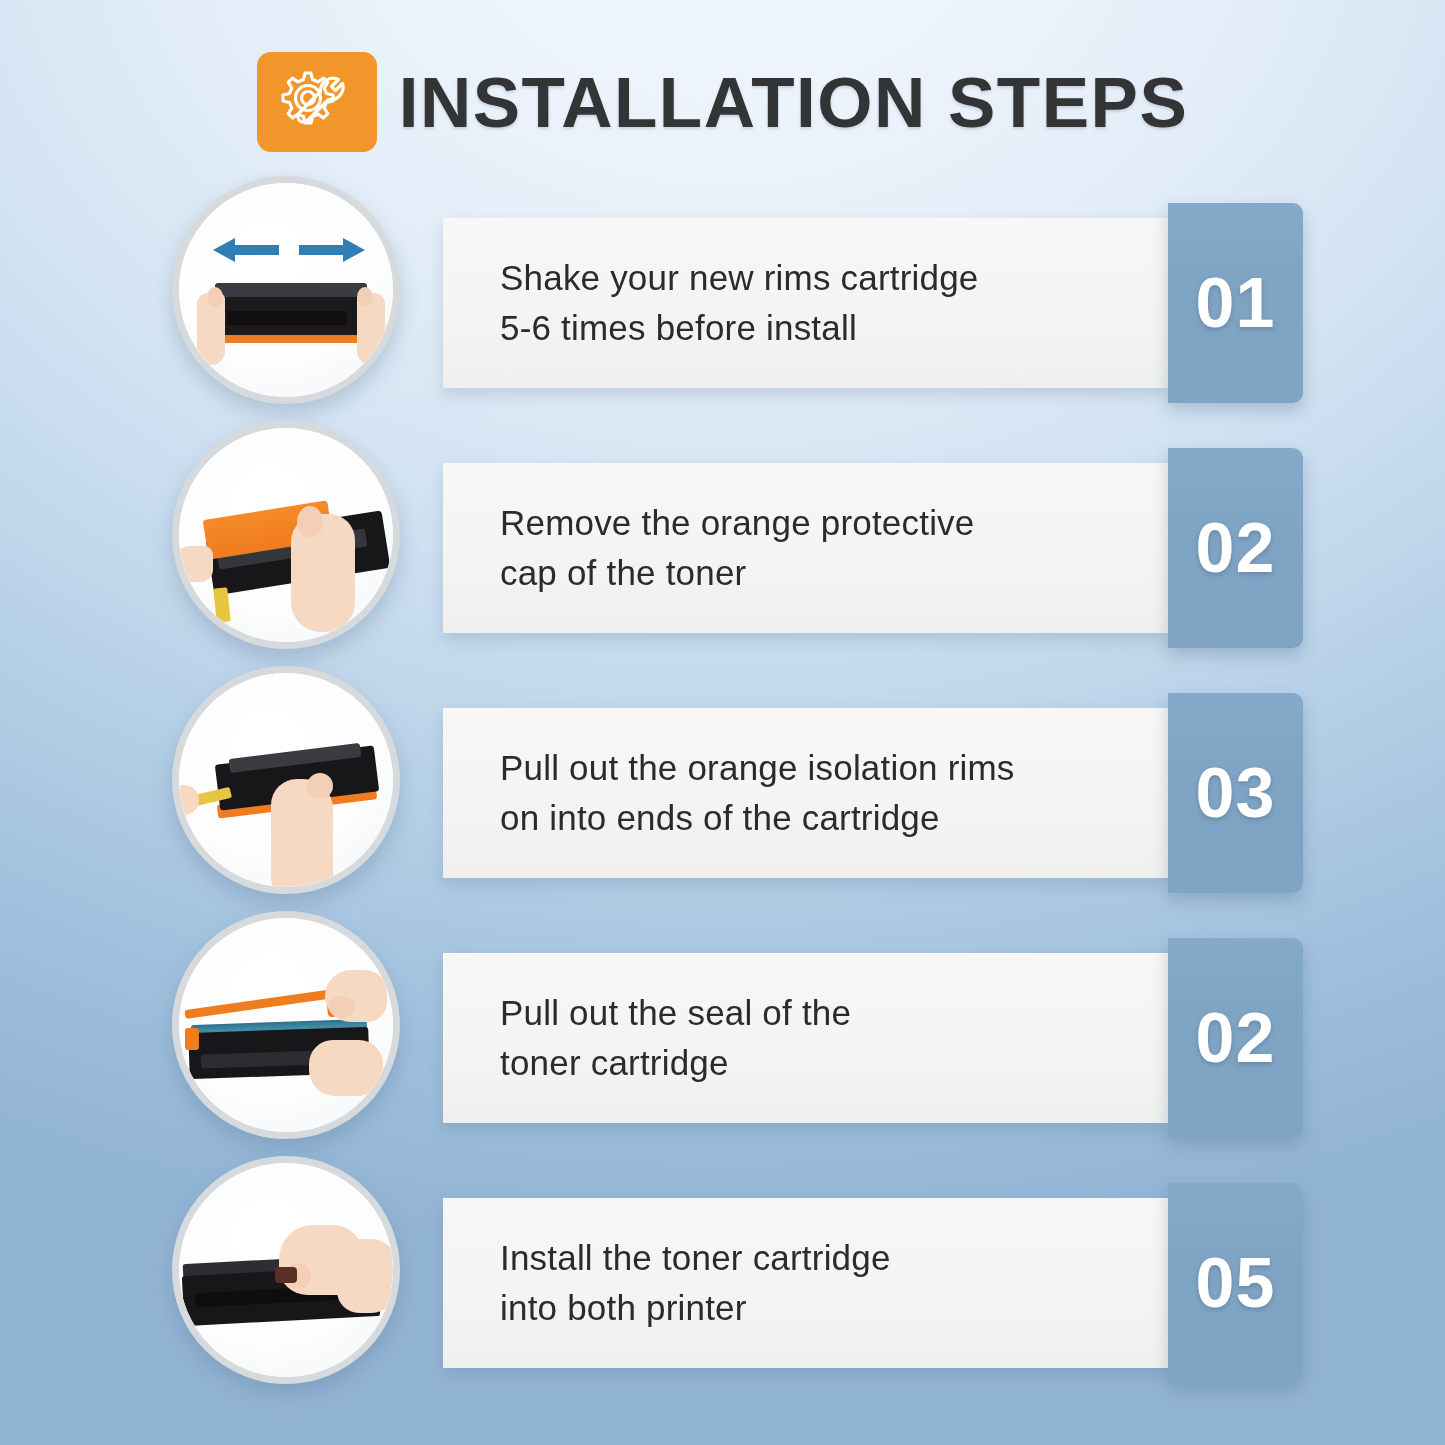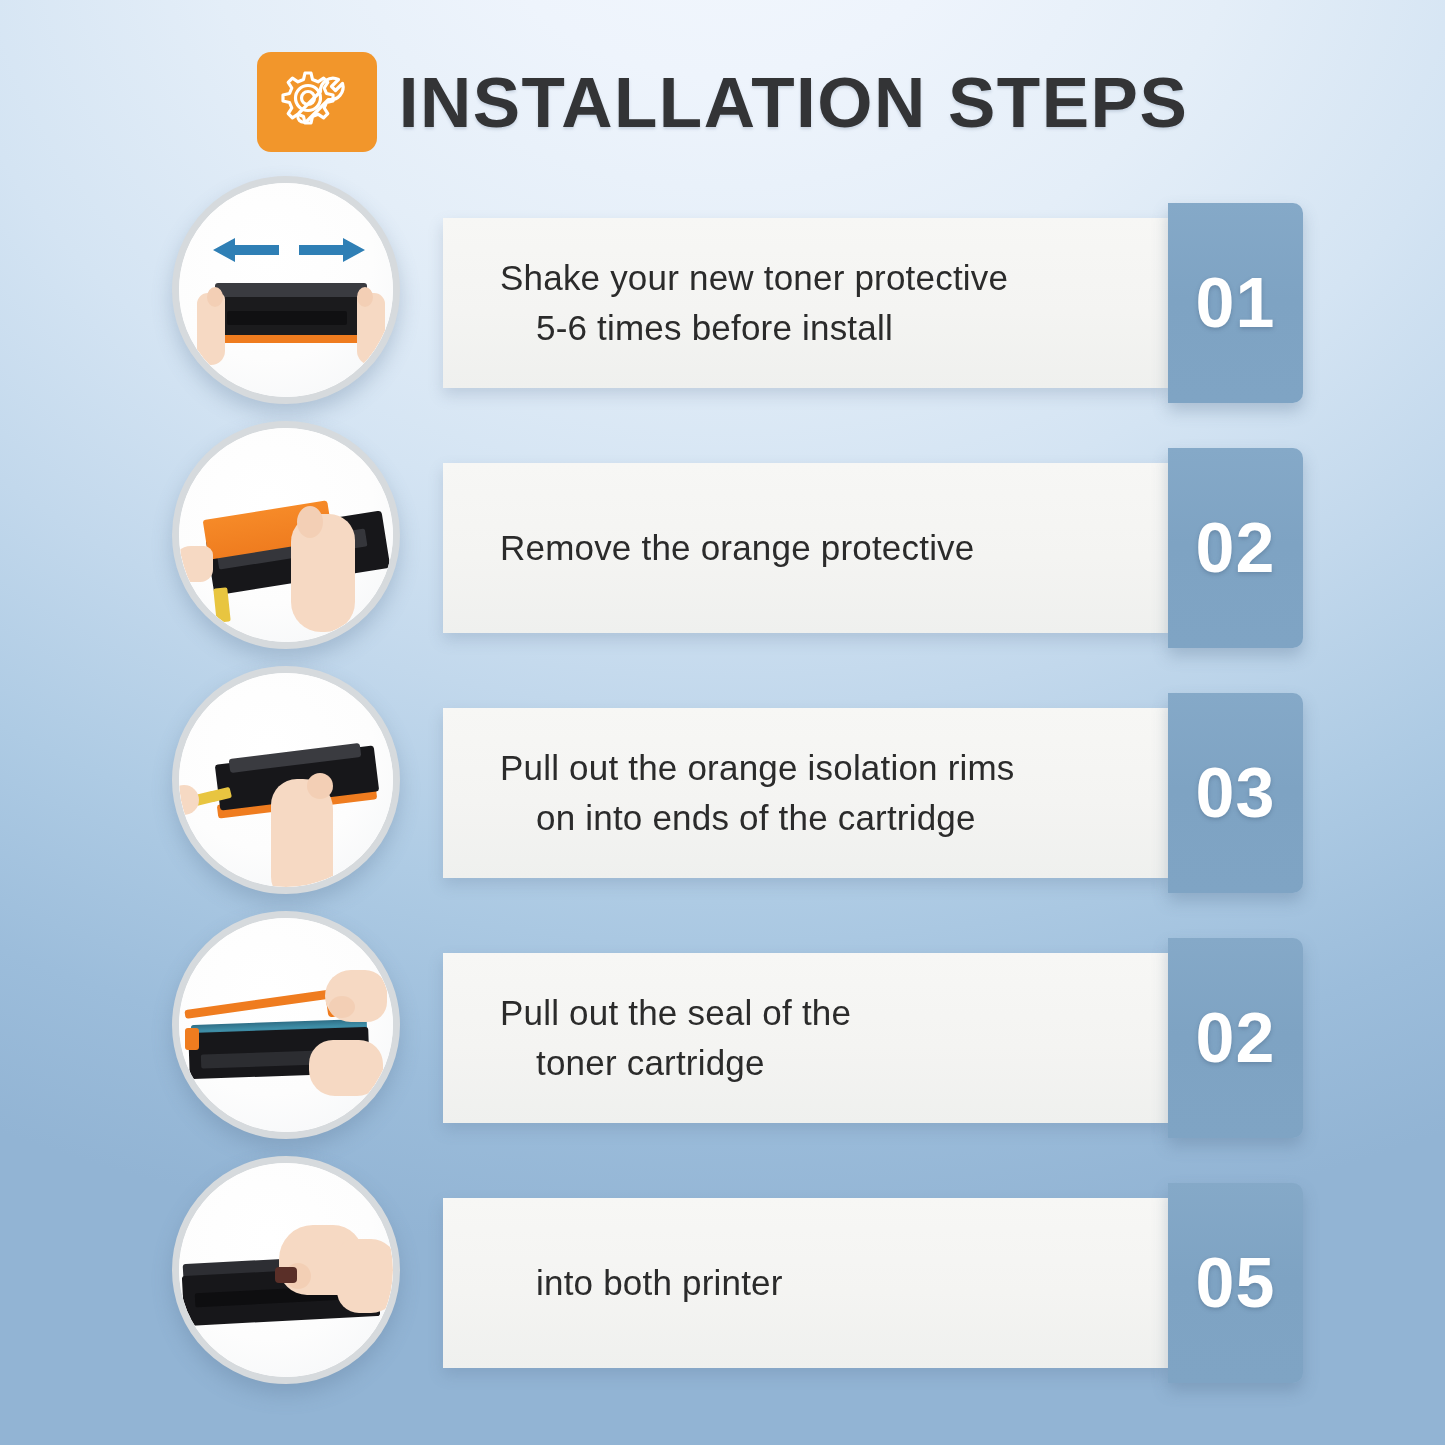--- a/index.html
+++ b/index.html
@@ -114,21 +114,21 @@
   .step-text {
     position: absolute;
     left: 57px;
     top: 50%;
     transform: translateY(-50%);
     font-size: 35px;
     line-height: 1.42;
     color: #2b2b2b;
     letter-spacing: 0.2px;
   }
-  .step-text .l2 { display: block; margin-left: 36px; }
+  .step-text .l2 { display: block; }
 
   .step-number {
     position: absolute;
     left: 1168px;
     top: 31px;
     width: 135px;
     height: 200px;
     background: linear-gradient(180deg, #85a9c8 0%, #7ea3c3 48%, #7fa4c4 100%);
     border-radius: 0 10px 10px 0;
     box-shadow: 0 8px 16px rgba(80,105,135,0.30);
@@ -230,21 +230,21 @@
 
           <div class="hand" style="left:18px; top:110px; width:28px; height:72px; border-radius:14px 8px 18px 18px;"></div>
           <div class="thumb" style="left:28px; top:104px; width:16px; height:20px;"></div>
 
           <div class="hand" style="left:178px; top:110px; width:28px; height:72px; border-radius:8px 14px 18px 18px;"></div>
           <div class="thumb" style="left:178px; top:104px; width:16px; height:20px;"></div>
         </div>
       </div>
       <div class="step-card">
         <div class="step-text">
-          <span>Shake your new toner protective</span>
+          <span>Shake your new rims cartridge</span>
           <span class="l2">5-6 times before install</span>
         </div>
       </div>
       <div class="step-number">01</div>
     </div>
 
     <div class="step-row">
       <div class="step-photo">
         <div class="photo-inner">
 
@@ -257,20 +257,21 @@
 
           <div class="hand" style="left:-6px; top:118px; width:40px; height:36px; border-radius:20px 10px 14px 20px;"></div>
 
           <div class="hand" style="left:112px; top:86px; width:64px; height:118px; border-radius:28px 26px 30px 30px;"></div>
           <div class="thumb" style="left:118px; top:78px; width:26px; height:32px;"></div>
         </div>
       </div>
       <div class="step-card">
         <div class="step-text">
           <span>Remove the orange protective</span>
+          <span class="l2">cap of the toner</span>
         </div>
       </div>
       <div class="step-number">02</div>
     </div>
 
     <div class="step-row">
       <div class="step-photo">
         <div class="photo-inner">
 
           <div class="orange" style="left:38px; top:122px; width:160px; height:14px; transform:rotate(-7deg);"></div>
@@ -332,20 +333,21 @@
           <div style="position:absolute; left:16px; top:126px; width:168px; height:14px; background:#0e0e10; border-radius:2px; transform:rotate(-3deg);"></div>
 
           <div class="hand" style="left:100px; top:62px; width:84px; height:70px; border-radius:34px 30px 22px 28px;"></div>
           <div class="hand" style="left:158px; top:76px; width:60px; height:74px; border-radius:18px 26px 26px 22px;"></div>
           <div class="thumb" style="left:106px; top:100px; width:26px; height:26px;"></div>
           <div style="position:absolute; left:96px; top:104px; width:22px; height:16px; background:#5a2f28; border-radius:4px;"></div>
         </div>
       </div>
       <div class="step-card">
         <div class="step-text">
+          <span>Install the toner cartridge</span>
           <span class="l2">into both printer</span>
         </div>
       </div>
       <div class="step-number">05</div>
     </div>
 
   </div>
 </div>
 
 </body></html>

